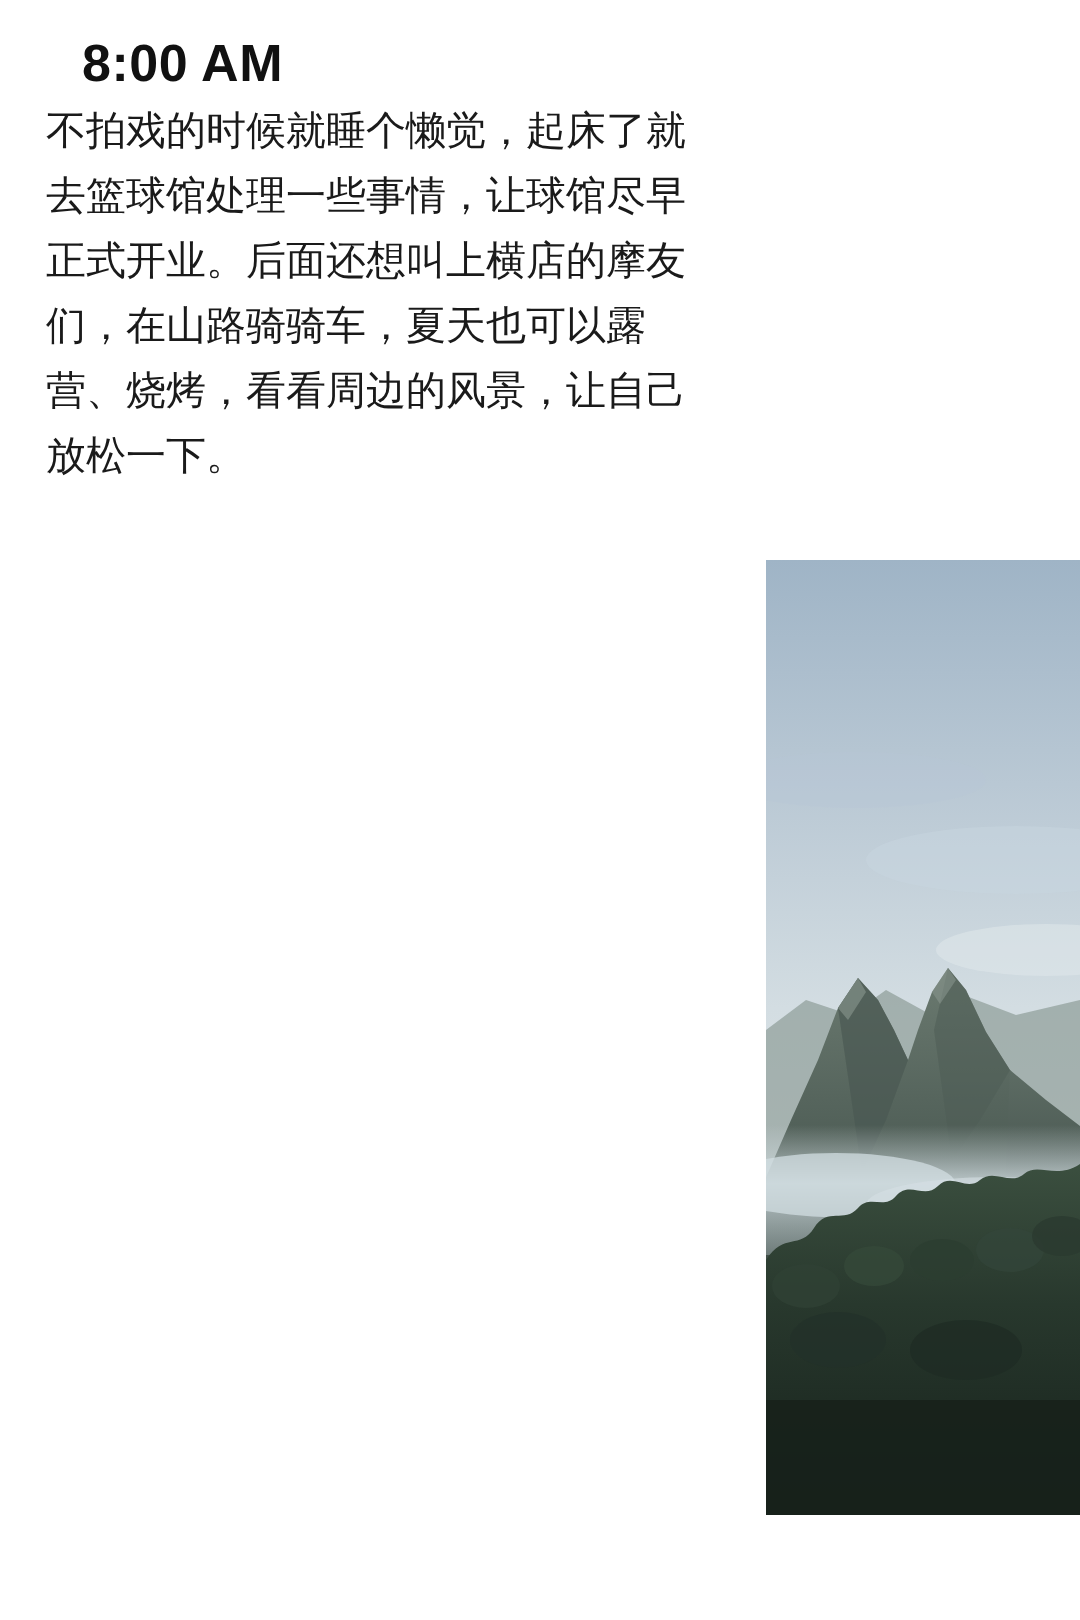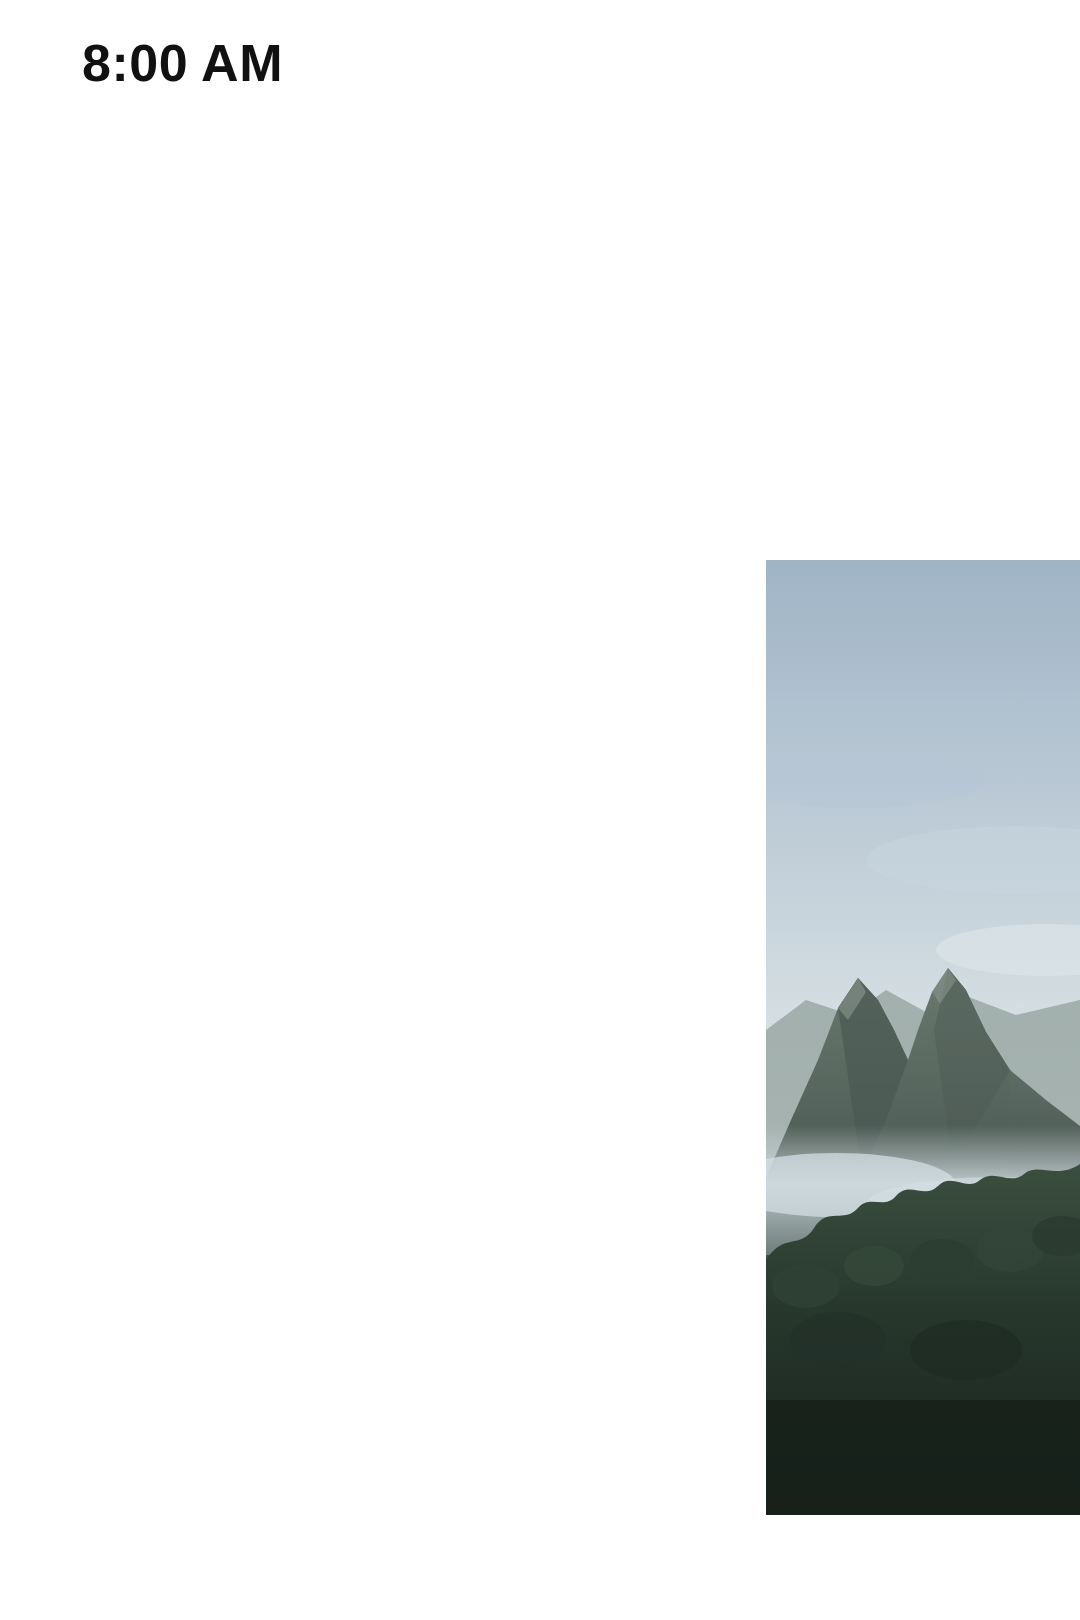--- a/index.html
+++ b/index.html
@@ -62,20 +62,21 @@
     height: 100%;
   }
 </style>
 </head>
 <body>
 
 <div class="page">
 
   <div class="time-heading">8:00 AM</div>
 
+  <div class="body-text">不拍戏的时候就睡个懒觉，起床了就去篮球馆处理一些事情，让球馆尽早正式开业。后面还想叫上横店的摩友们，在山路骑骑车，夏天也可以露营、烧烤，看看周边的风景，让自己放松一下。</div>
 
   <div class="photo">
     <svg viewBox="0 0 314 955" preserveAspectRatio="xMidYMid slice">
       <defs>
         <linearGradient id="skyGrad" x1="0" y1="0" x2="0" y2="1">
           <stop offset="0%" stop-color="#9fb4c6"></stop>
           <stop offset="35%" stop-color="#b9c8d4"></stop>
           <stop offset="70%" stop-color="#d3dde2"></stop>
           <stop offset="100%" stop-color="#dfe6e8"></stop>
         </linearGradient>

